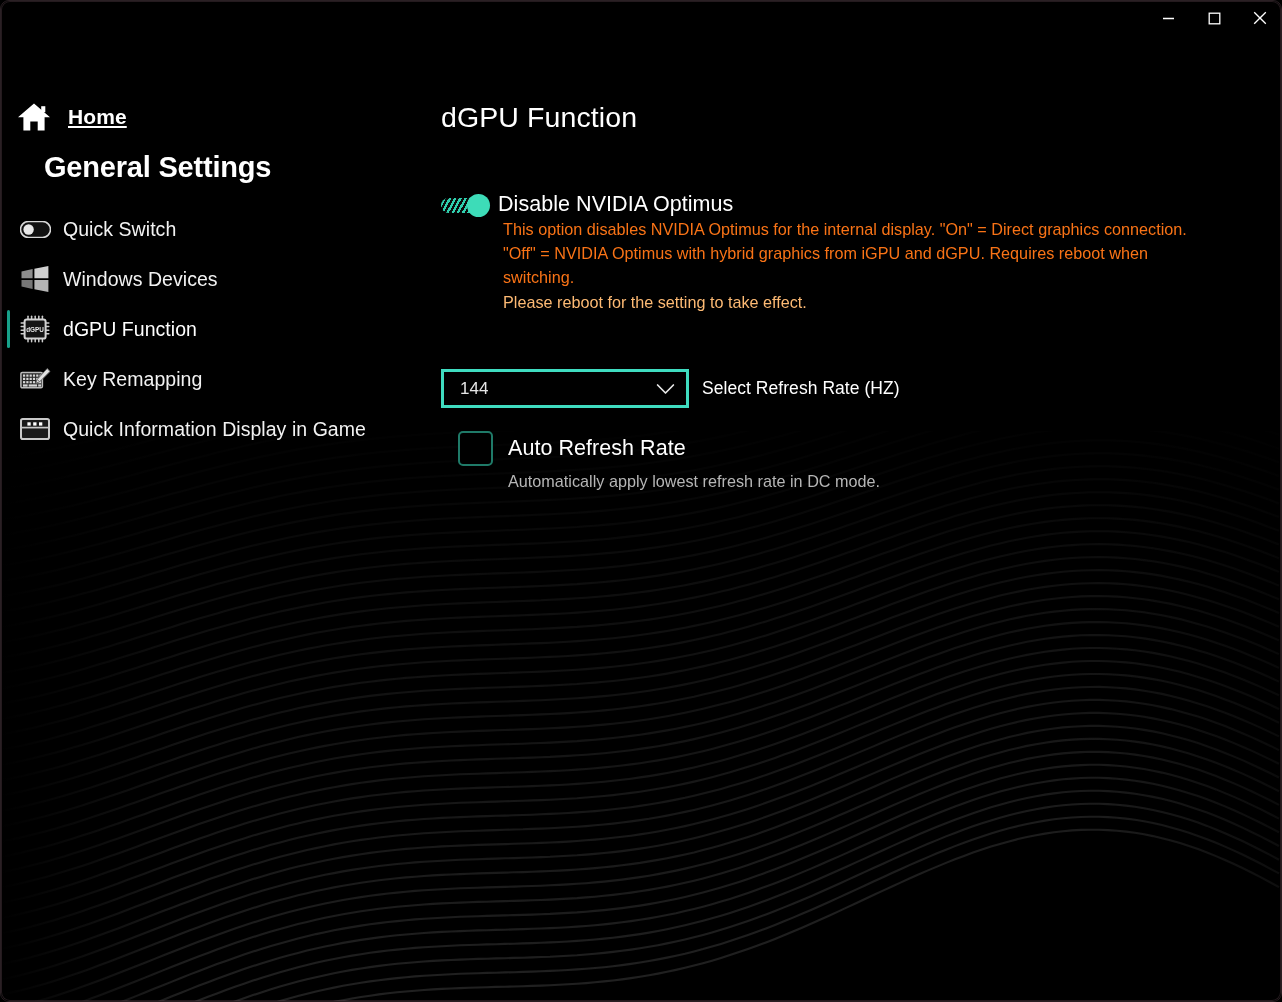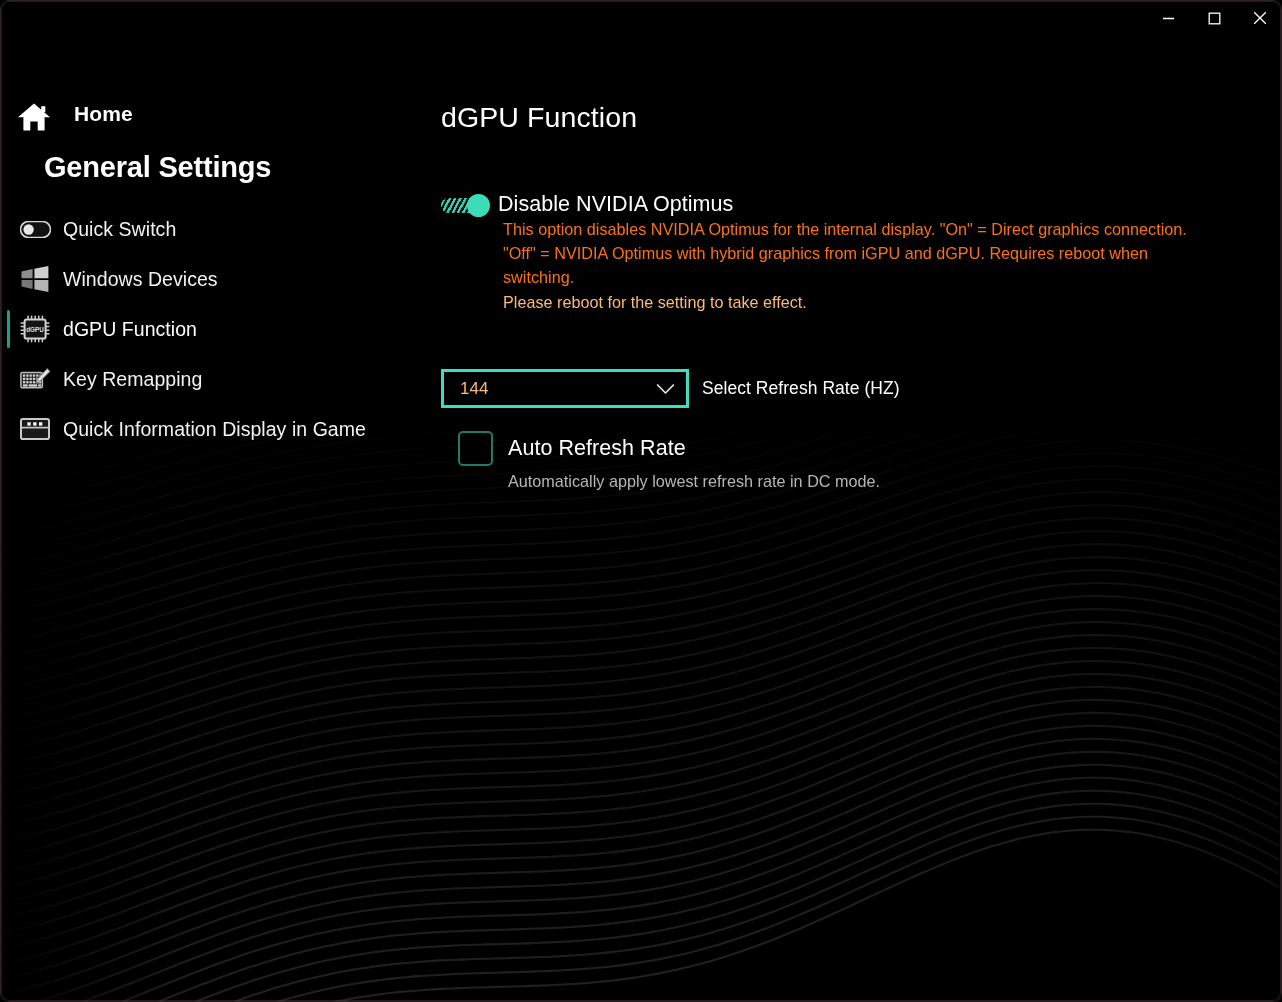--- a/index.html
+++ b/index.html
@@ -74,24 +74,25 @@
     left: 0; top: 0;
     width: 420px;
     height: 1002px;
     z-index: 20;
   }
   #home-button {
     position: absolute;
     left: 10px;
     top: 98px;
     display: flex;
-    align-items: flex-start;
-    gap: 23px;
+    align-items: center;
+    gap: 17px;
     cursor: pointer;
     padding: 3px 6px;
+    text-decoration: underline;
   }
   #home-label {
     font-size: 21px;
     font-weight: bold;
     color: #ffffff;
     letter-spacing: 0.1px;
   }
   #general-settings-heading {
     position: absolute;
     left: 12px;
@@ -240,21 +241,21 @@
     border: 3px solid #3fdcc0;
     background: #000000;
     display: flex;
     align-items: center;
     justify-content: space-between;
     padding: 0 11px 0 16px;
     cursor: pointer;
   }
   #refresh-rate-value {
     font-size: 17px;
-    color: #fdba74;
+    color: #e5e5e5;
   }
   #refresh-rate-label {
     font-size: 17.5px;
     color: #ffffff;
     letter-spacing: 0.05px;
   }
 
   
   #auto-refresh-row {
     position: absolute;

